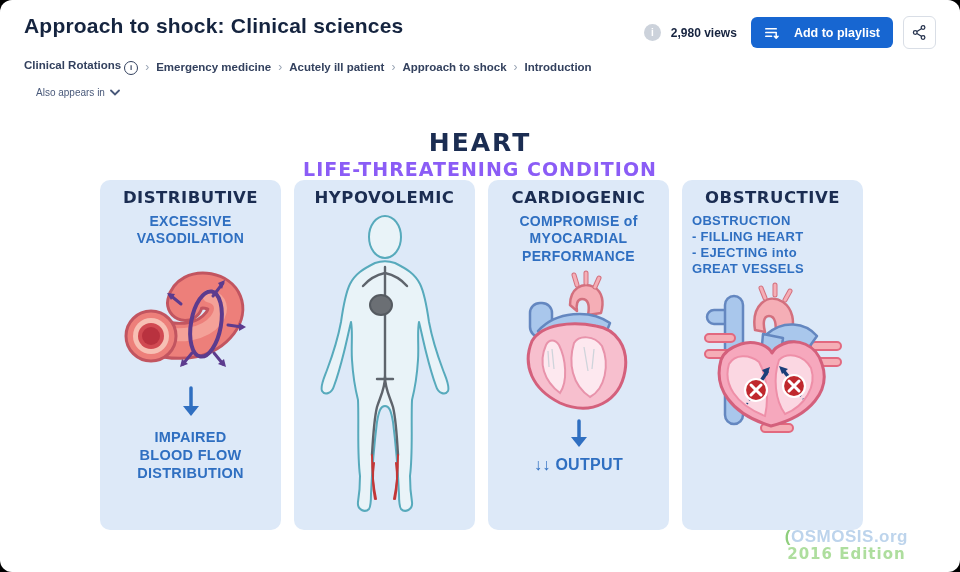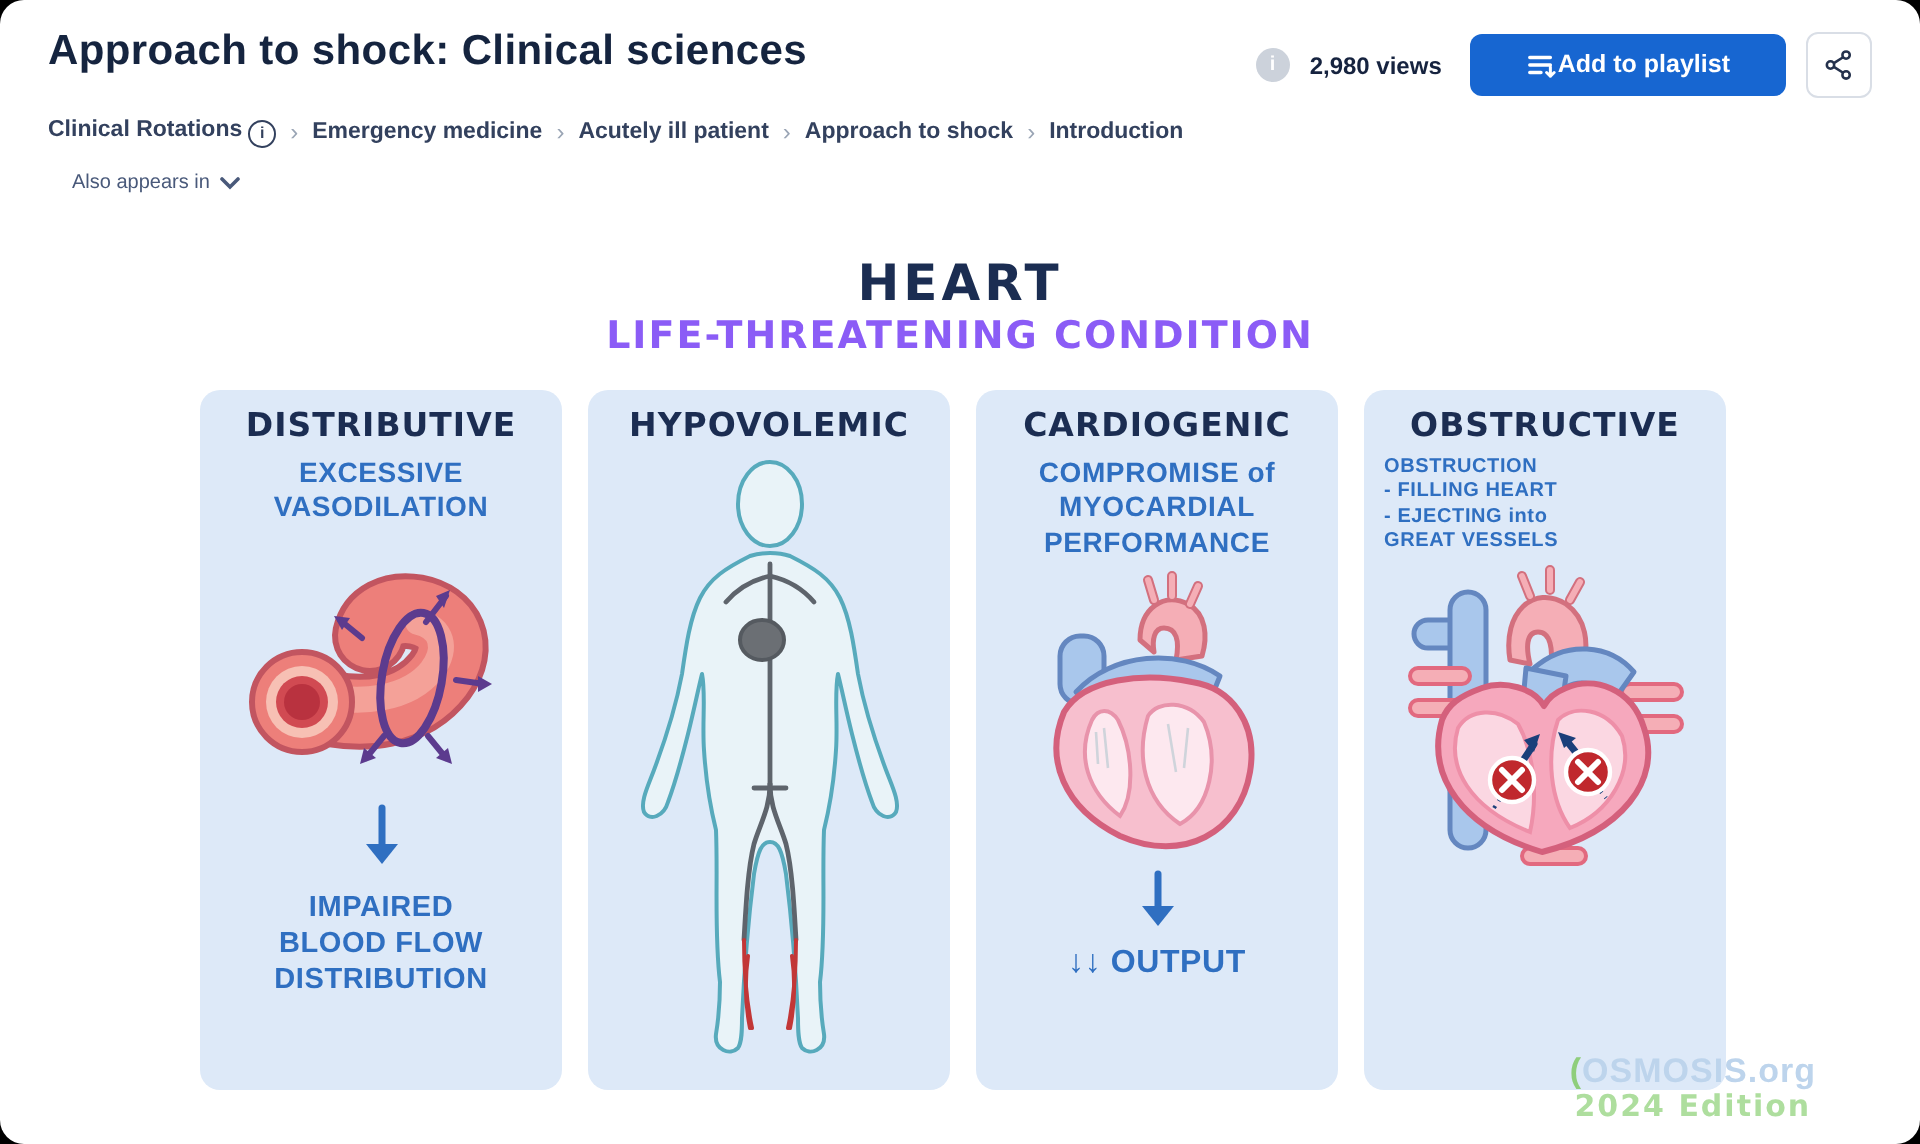--- a/index.html
+++ b/index.html
@@ -5,48 +5,48 @@
   html,body{margin:0;padding:0;background:#000;}
   .page{position:relative;width:960px;height:572px;background:#fff;border-radius:12px;overflow:hidden;
         font-family:"Liberation Sans","DejaVu Sans",sans-serif;}
   
   .topbar{display:flex;align-items:flex-start;justify-content:space-between;padding:14px 24px 0 24px;}
   .page-title{font-size:21px;font-weight:bold;color:#15243f;letter-spacing:.2px;}
   .top-right{display:flex;align-items:center;gap:10px;margin-top:2px;}
   .info-circle{width:17px;height:17px;border-radius:50%;background:#ccd2db;color:#fff;font-size:10px;
                font-weight:bold;display:flex;align-items:center;justify-content:center;}
   .views{font-size:12px;font-weight:bold;color:#16233f;margin-right:4px;white-space:nowrap;}
-  .btn-primary{display:flex;align-items:flex-start;gap:1px;background:#1766d1;color:#fff;border:none;
-               border-radius:6px;padding:8px 28px;font-size:12.5px;font-weight:bold;cursor:pointer;
+  .btn-primary{display:flex;align-items:center;gap:15px;background:#1766d1;color:#fff;border:none;
+               border-radius:6px;padding:8px 13px;font-size:12.5px;font-weight:bold;cursor:pointer;
                font-family:inherit;}
   .btn-share{width:33px;height:33px;background:#fff;border:1px solid #d9dee6;border-radius:6px;
              display:flex;align-items:center;justify-content:center;cursor:pointer;}
   
   .breadcrumb{display:flex;align-items:center;gap:7px;padding:10px 24px 0 24px;font-size:11.5px;
               font-weight:bold;color:#33415e;text-align:right;}
   .crumb{white-space:nowrap;}
   .sep{color:#9aa5b5;font-weight:normal;font-size:12px;}
   .crumb-info{display:inline-flex;width:12px;height:12px;border:1.3px solid #33415e;border-radius:50%;
               font-size:8px;font-weight:bold;align-items:center;justify-content:center;margin-left:3px;
               vertical-align:-1px;}
   .also-row{display:flex;align-items:center;gap:5px;padding:12px 0 0 36px;font-size:10px;color:#49597a;}
   
   .canvas{position:relative;width:100%;height:438px;margin-top:4px;}
   .shock-title{text-align:center;font-size:25px;font-weight:800;color:#1b2d52;letter-spacing:2px;
                font-family:"DejaVu Sans",sans-serif;}
   .shock-sub{text-align:center;font-size:19px;font-weight:800;color:#8b5cf6;letter-spacing:1px;
              margin-top:1px;font-family:"DejaVu Sans",sans-serif;}
-  .panels{position:absolute;left:100px;top:68px;display:flex;gap:13px;}
+  .panels{position:absolute;left:100px;top:52px;display:flex;gap:13px;}
   .panel{width:181px;height:350px;background:#dde9f8;border-radius:10px;display:flex;flex-direction:column;
          align-items:center;padding-top:8px;box-sizing:border-box;}
   .panel-header{font-size:16.5px;font-weight:800;color:#1b2d52;letter-spacing:.5px;
                 font-family:"DejaVu Sans",sans-serif;}
   .blue-text{font-size:14px;font-weight:bold;color:#2f6fc1;text-align:center;line-height:1.25;
              letter-spacing:.3px;white-space:pre-line;margin-top:6px;font-family:Liberation Sans, sans-serif;}
-  .blue-text.left{text-align:left;align-self:flex-start;margin-left:10px;margin-right:6px;font-size:10px;}
+  .blue-text.left{text-align:left;align-self:flex-start;margin-left:10px;margin-right:6px;font-size:13px;}
   .fig{margin-top:4px;}
   .watermark{position:absolute;right:52px;bottom:4px;text-align:center;line-height:1;}
   .wm-brand{font-size:17px;font-weight:800;color:#bdd4ec;letter-spacing:.5px;
             font-family:Liberation Sans, sans-serif;}
   .wm-tick{color:#8fce7c;}
   .wm-edition{font-size:15px;font-weight:800;color:#aede9e;margin-top:2px;letter-spacing:1px;
               font-family:"DejaVu Sans",sans-serif;}
 </style>
 </head>
 <body>
@@ -268,17 +268,17 @@
               <circle cx="99" cy="104" r="11" fill="#c0282d" stroke="#fff" stroke-width="2.2"></circle>
               <path d="M94,99 l10,10 M104,99 l-10,10" stroke="#fff" stroke-width="3" stroke-linecap="round"></path>
             </g>
           </svg>
         </div>
       </div>
     </div>
 
     <div class="watermark">
       <div class="wm-brand"><span class="wm-tick">(</span><span>OSMOSIS.org</span></div>
-      <div class="wm-edition">2024 Edition</div>
+      <div class="wm-edition">2016 Edition</div>
     </div>
   </div>
 
 </div>
 
 </body></html>

